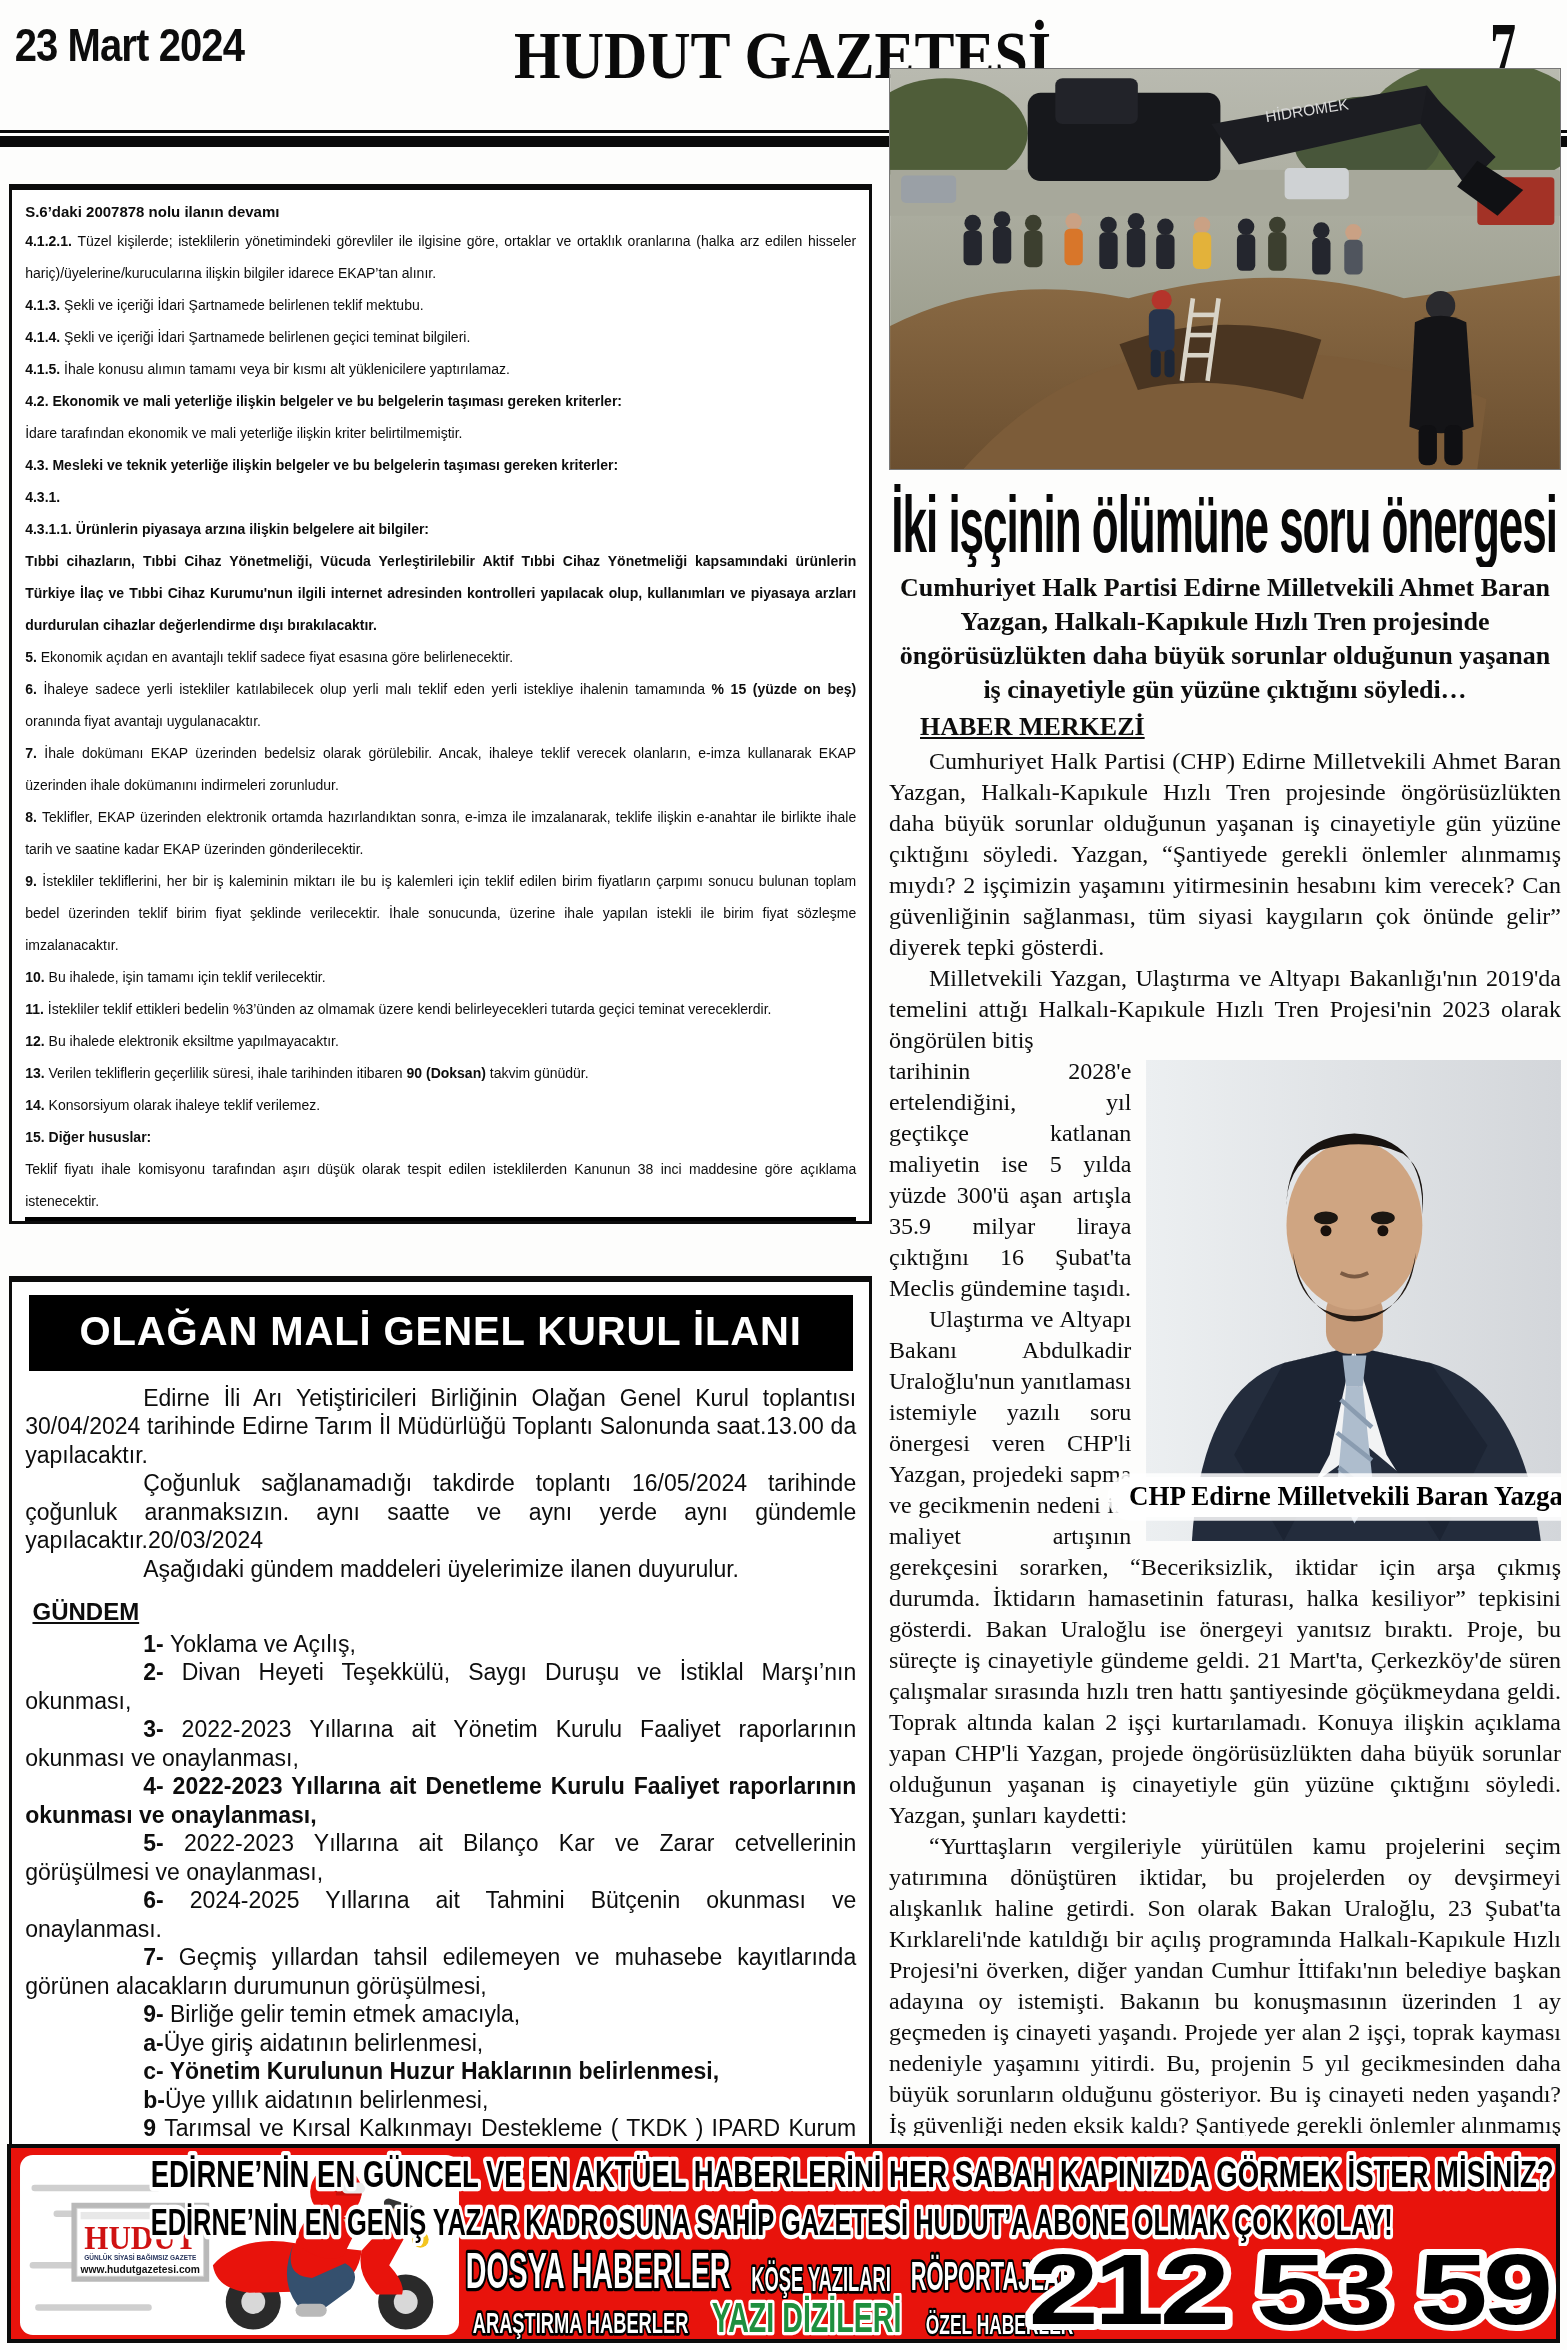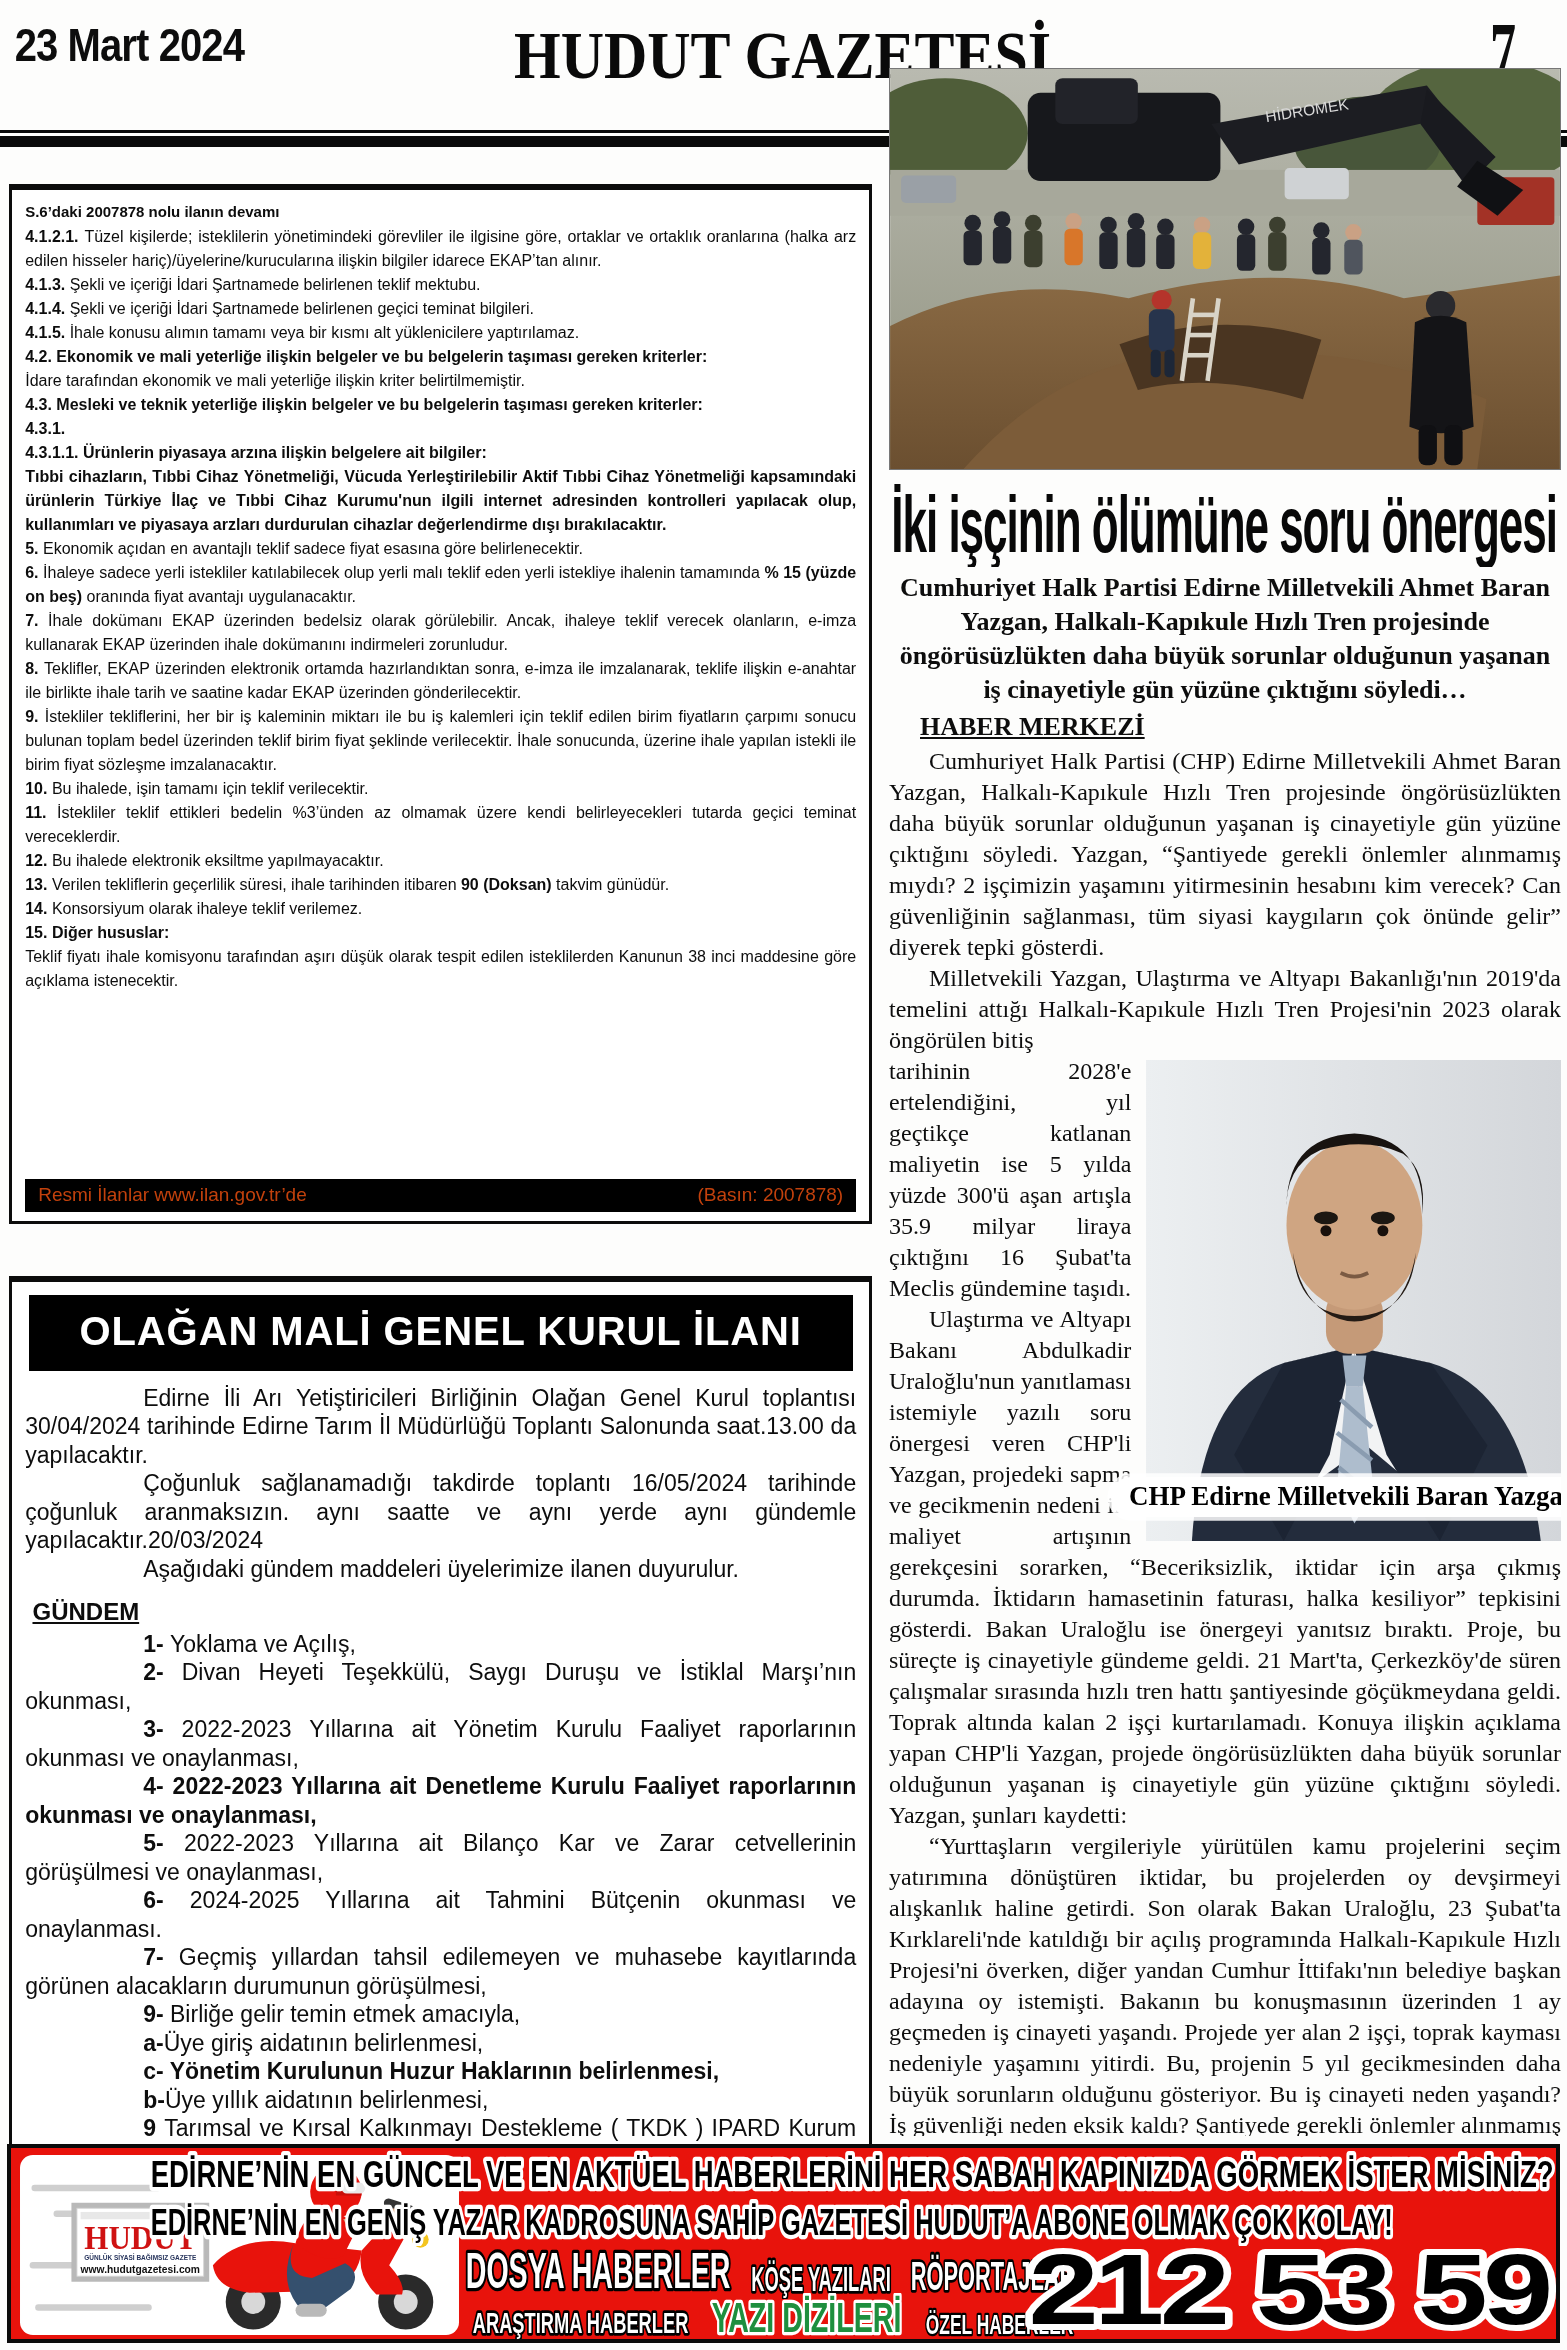--- a/index.html
+++ b/index.html
@@ -13,21 +13,21 @@
   .hdr-page{position:absolute;right:16.5px;top:3.7px;font-family:"Liberation Serif",serif;font-size:84px;font-weight:bold;
             transform:scaleX(.62);transform-origin:top right;}
   .hdr-rule{position:absolute;left:0;top:130px;width:1568px;}
   .hdr-rule .t1{height:2.8px;background:#0a0a0a;margin-bottom:3.7px;}
   .hdr-rule .t2{height:11px;background:#0a0a0a;}
   
   .lbox{position:absolute;left:9.2px;width:863px;border:3.7px solid #0c0c0c;background:#fff;
         display:flex;flex-direction:column;box-sizing:border-box;overflow:hidden;}
   #box1{top:184px;height:1040px;padding:9.2px 13px 9.2px 13px;border-top-width:6.4px;}
   #box2{top:1276px;height:996px;padding:11px 13px 9.2px 13px;border-top-width:6.4px;}
-  .n1{margin:0;font-size:16px;line-height:24px;text-align:justify;}
+  .n1{margin:0;font-size:14px;line-height:32px;text-align:justify;}
   .n1 b{white-space:pre-wrap;}
   .intro{font-weight:bold;font-size:15px;line-height:26px;margin:0;}
   .bd, .bd span{font-weight:bold;}
   .bar{margin-top:auto;background:#000;color:#c2410c;display:flex;justify-content:space-between;
        align-items:center;font-size:19px;padding:5.5px 13px;flex:0 0 auto;}
   .kurul-title{background:#000;color:#fff;text-align:center;font-size:40px;font-weight:bold;
                letter-spacing:0.9px;padding:14.7px 0 16.5px 0;margin:1.8px 3.7px 13px 3.7px;}
   .n2i{margin:0;font-size:23px;line-height:28.5px;text-align:justify;text-indent:118px;}
   .gundem{font-weight:bold;font-size:24px;margin:14.7px 0 3.7px 7.3px;text-decoration:underline;}
   .ag{margin:0;font-size:23px;line-height:28.5px;text-indent:118px;text-align:justify;}

